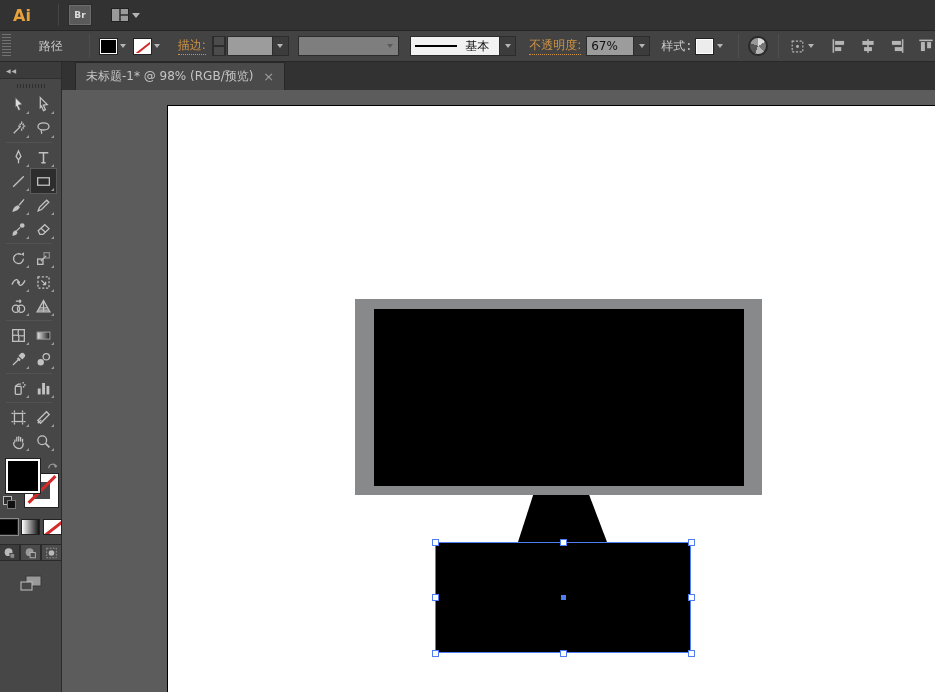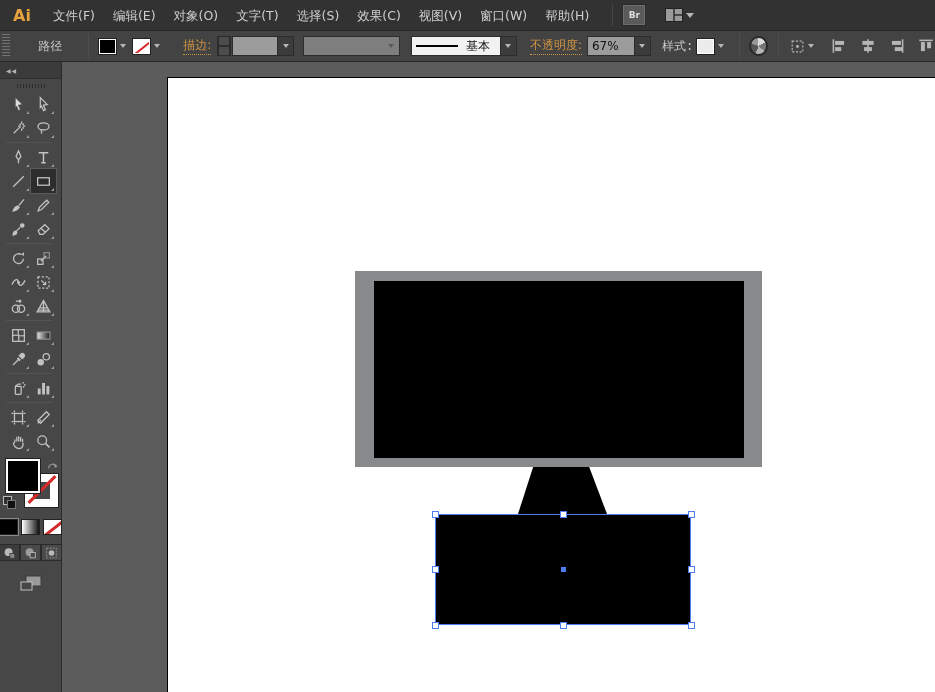--- a/index.html
+++ b/index.html
@@ -91,31 +91,20 @@
   .handle { position:absolute; width:7px; height:7px; background:#fff; border:1.5px solid #4e7ef1; z-index:5; }
   #center-point { position:absolute; width:5px; height:5px; background:#4e7ef1; z-index:5; }
 </style>
 </head>
 <body>
 
 <div id="app">
 
   <div id="menubar">
     <div id="logo">Ai</div>
-    <div id="menu-items" style="display: flex;">
-        <div class="menu-item">文件(F)</div>
-        <div class="menu-item">编辑(E)</div>
-        <div class="menu-item">对象(O)</div>
-        <div class="menu-item">文字(T)</div>
-        <div class="menu-item">选择(S)</div>
-        <div class="menu-item">效果(C)</div>
-        <div class="menu-item">视图(V)</div>
-        <div class="menu-item">窗口(W)</div>
-        <div class="menu-item">帮助(H)</div>
-      </div>
     <div id="menubar-sep"></div>
     <div id="br-button">Br</div>
     <div id="workspace-switcher">
       <svg width="18" height="14" viewBox="0 0 18 14">
         <rect x="0.5" y="0.5" width="17" height="13" fill="#9a9a9a" stroke="#222"></rect>
         <line x1="9" y1="0.5" x2="9" y2="13.5" stroke="#2b2b2b" stroke-width="1.5"></line>
         <line x1="9" y1="7" x2="17.5" y2="7" stroke="#2b2b2b" stroke-width="1.5"></line>
       </svg>
       <div class="caret-down"></div>
     </div>
@@ -132,21 +121,21 @@
           <div class="tri-down"></div>
         </div>
     </div>
     <div class="swatch-group" style="margin-left:4px">
       <div class="cb-swatch swatch-none"></div>
       <div class="arrow-btn">
           <div class="tri-down"></div>
         </div>
     </div>
 
-    <span class="cbar-link" style="margin-left:20px">描边:</span>
+    <span class="cbar-link" style="margin-left:14px">描边:</span>
     <div class="stepper" style="margin-left:6px">
       <div>
           <div class="tri-up"></div>
         </div>
       <div>
           <div class="tri-down"></div>
         </div>
     </div>
     <div class="combo">
       <div class="combo-field" style="width:44px"></div>
@@ -524,20 +513,26 @@
         <div id="screen-mode-btn">
           <svg width="26" height="21" viewBox="0 0 26 21">
             <rect x="8" y="3" width="15" height="10" fill="#9a9a9a" stroke="#3a3a3a"></rect>
             <rect x="3" y="9" width="11" height="8" fill="#474747" stroke="#c2c2c2"></rect>
           </svg>
         </div>
       </div>
     </div>
 
     <div id="doc-col">
+      <div id="tabbar">
+        <div id="doc-tab">
+          <span>未标题-1* @ 98% (RGB/预览)</span>
+          <span id="tab-close">×</span>
+        </div>
+      </div>
 
       <div id="canvas">
         <div id="artboard"></div>
         <div id="monitor-frame" style="background: rgb(135, 137, 139);"></div>
         <div id="monitor-screen" style="background: rgb(0, 0, 0);"></div>
         <div id="monitor-stand" style="background: rgb(0, 0, 0);"></div>
         <div id="base-rect" style="background: rgb(0, 0, 0);"></div>
 
         <div class="handle" style="left:369.5px; top:448.5px"></div>
         <div class="handle" style="left:497.5px; top:448.5px"></div>

